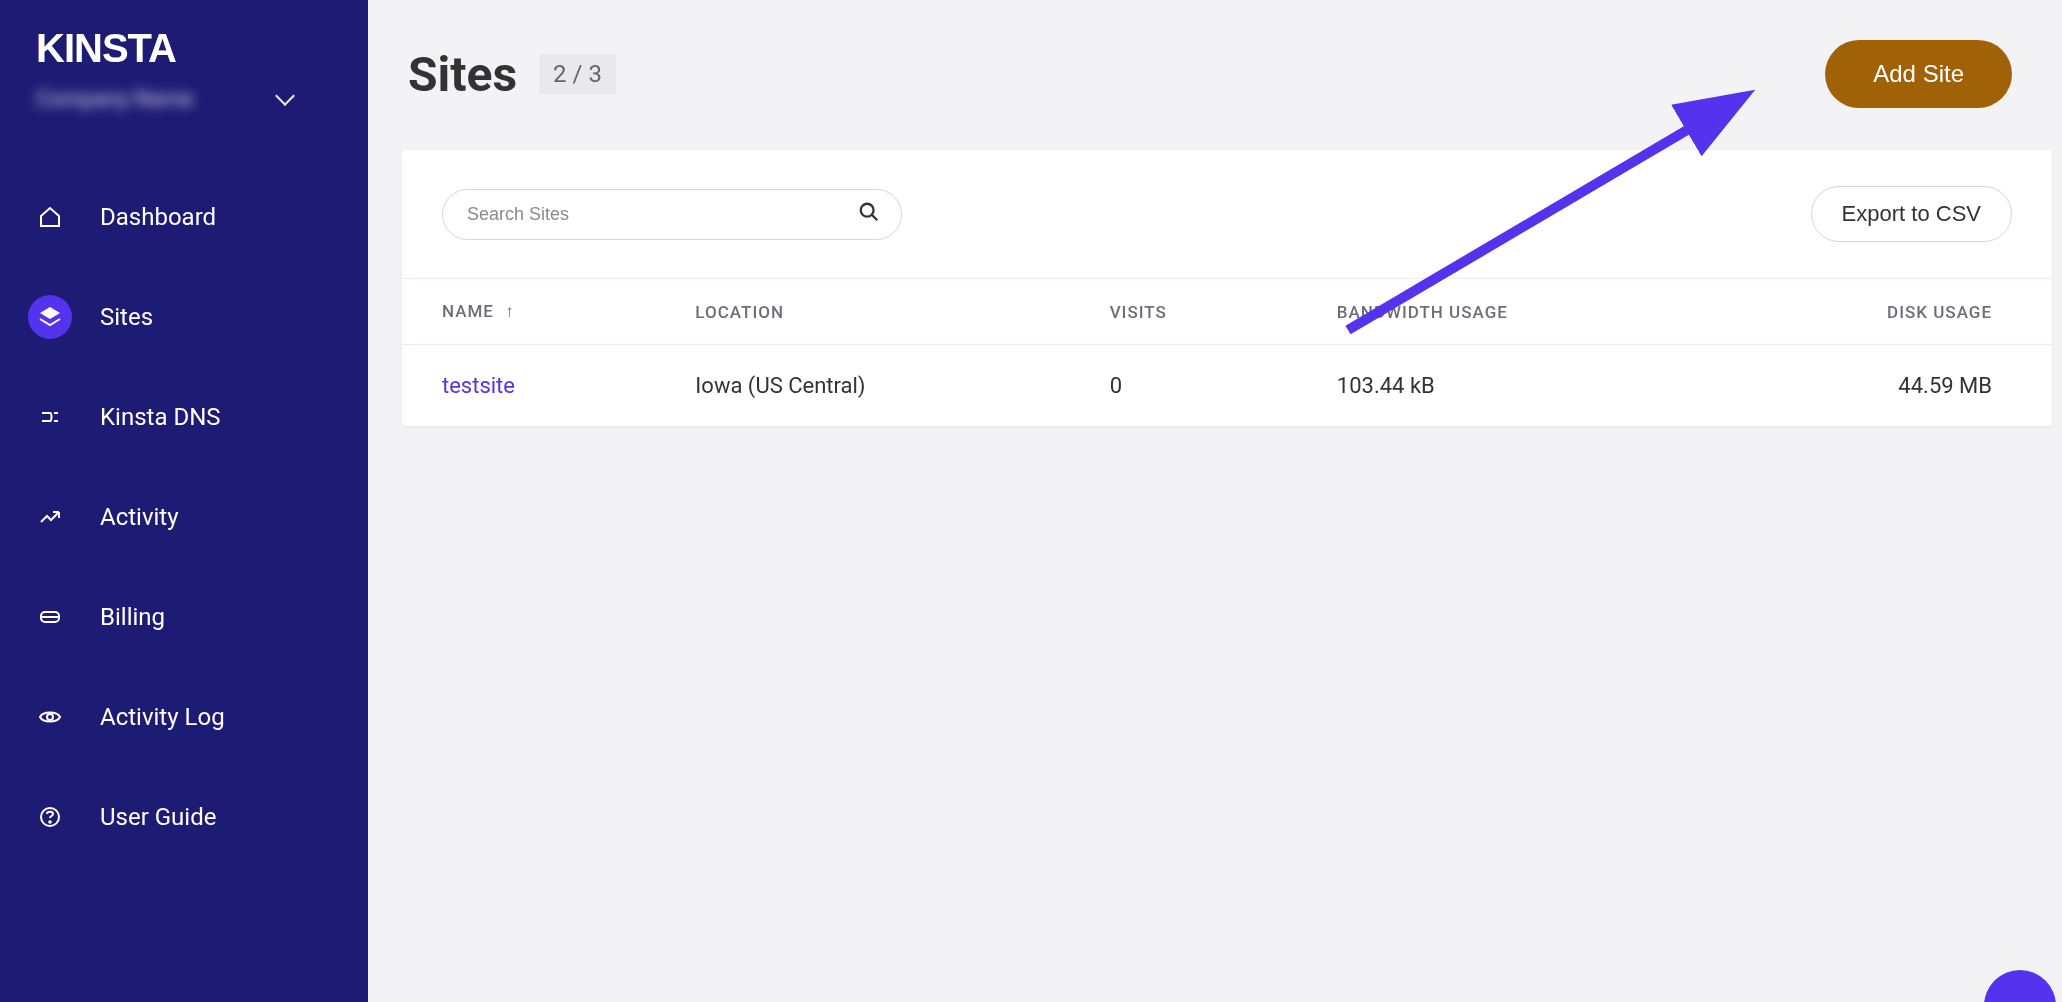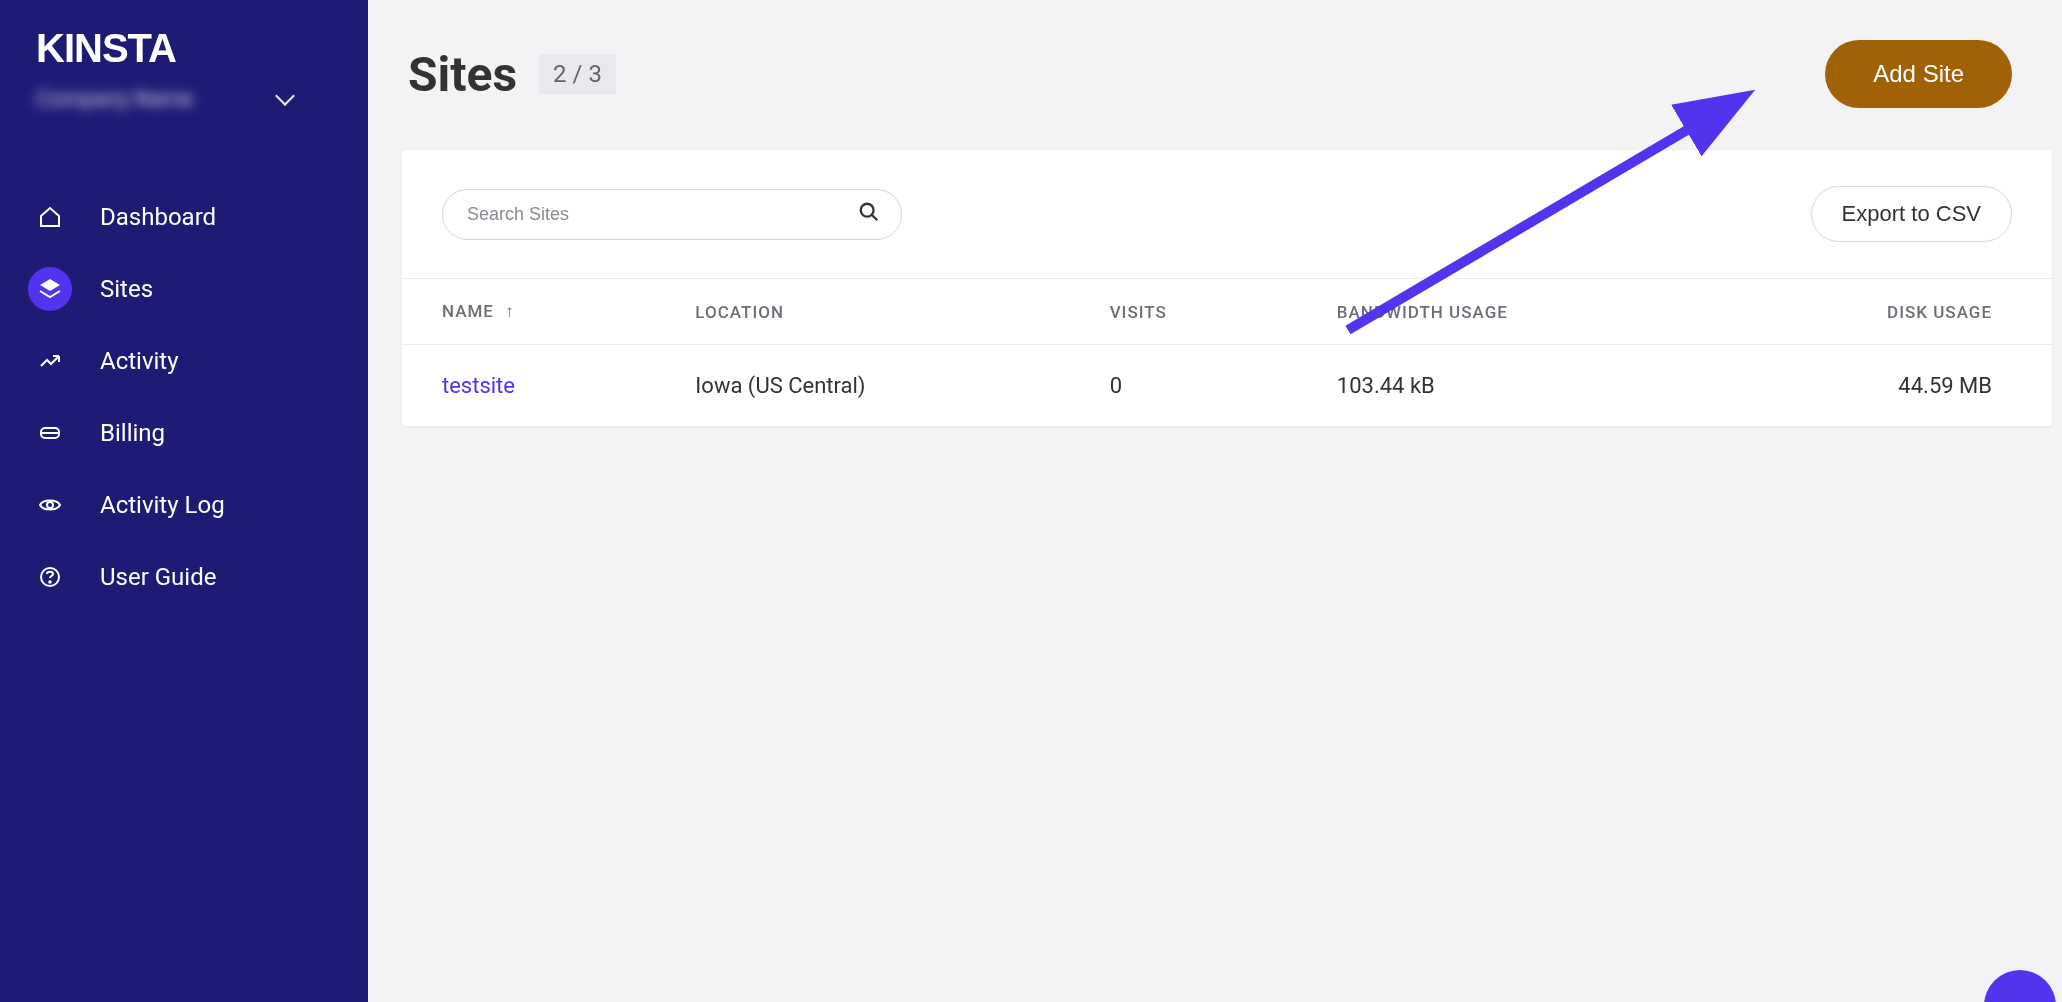--- a/index.html
+++ b/index.html
@@ -53,21 +53,21 @@
     border-bottom: 2px solid #fff;
     transform: rotate(45deg);
     opacity: 0.9;
     margin-top: -6px;
   }
 
   .nav {
     margin-top: 60px;
     display: flex;
     flex-direction: column;
-    gap: 4px;
+    gap: 32px;
   }
   .nav-item {
     display: flex;
     align-items: center;
     gap: 28px;
     padding: 12px 28px;
     cursor: pointer;
     font-size: 24px;
     font-weight: 400;
   }
@@ -241,20 +241,28 @@
       <span class="nav-icon filled">
         <svg viewBox="0 0 24 24">
             <path d="M12 2 L22 8 L12 14 L2 8 Z"></path>
             <path d="M2 14 L12 20 L22 14" fill="none" stroke="#fff" stroke-width="2"></path>
           </svg>
       </span>
       <span>Sites</span>
     </div>
 
 
+    <div class="nav-item">
+      <span class="nav-icon">
+        <svg viewBox="0 0 24 24">
+            <path d="M4 8 H12 M4 16 H12 M16 8 L20 8 M16 16 L20 16 M12 8 C14 8 14 16 12 16"></path>
+          </svg>
+      </span>
+      <span>Kinsta DNS</span>
+    </div>
 
     <div class="nav-item">
       <span class="nav-icon">
         <svg viewBox="0 0 24 24">
             <path d="M3 17 L9 11 L13 15 L21 7 M21 7 H15 M21 7 V13"></path>
           </svg>
       </span>
       <span>Activity</span>
     </div>
 

